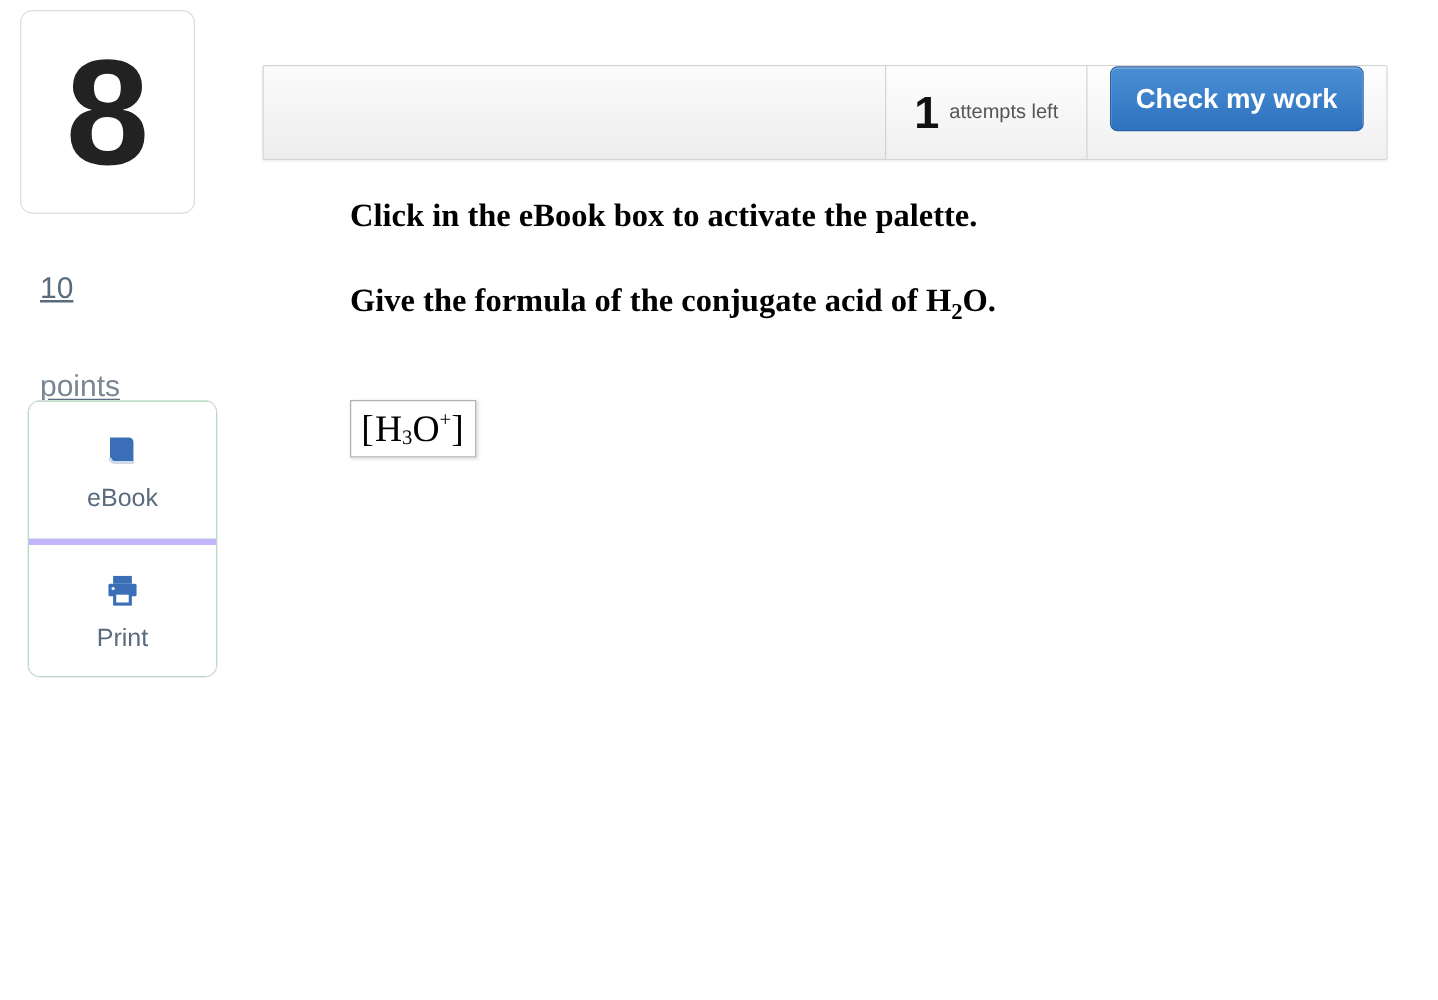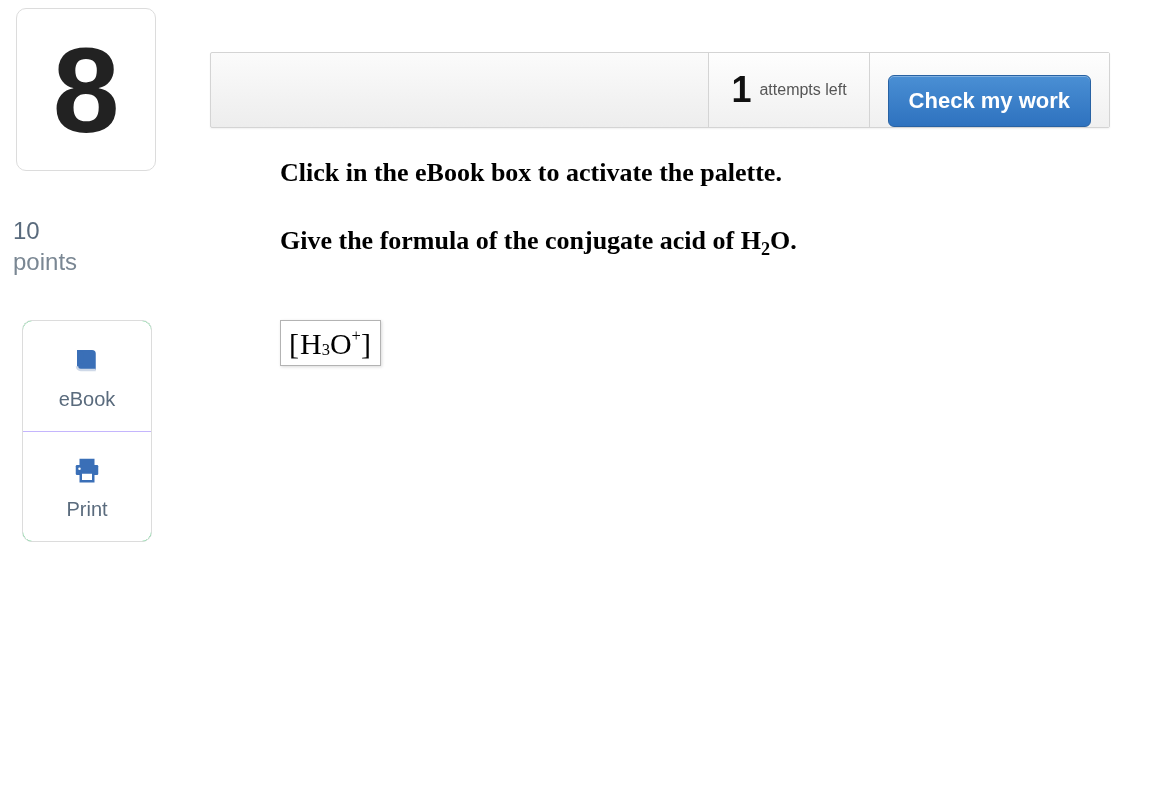--- a/index.html
+++ b/index.html
@@ -27,42 +27,43 @@
   }
   .qnum-card .num {
     font-size: 120px;
     font-weight: 700;
     color: #222;
     line-height: 1;
   }
 
   .points-block {
     position: absolute;
-    left: 13px; top: 215px;
+    left: 32px; top: 215px;
     width: 140px;
     color: #5a6b7d;
     font-size: 24px;
     line-height: 1.3;
+    text-decoration: underline;
   }
   .points-block .p-num { display: block; }
-  .points-block .p-lbl { display: block; color: #7a8793; }
+  .points-block .p-lbl { display: block; color: #7a8793; margin-top: 48px; }
 
   .tool-stack {
     position: absolute;
     left: 22px; top: 320px;
-    width: 130px;
+    width: 152px;
     border: 1px solid #dcdcdc;
     border-radius: 10px;
     overflow: hidden;
     background: #22c55e;
   }
   .tool-item {
     width: 100%;
     height: 110px;
-    border-top: 1px solid #c4b5fd;
+    border-top: 5px solid #c4b5fd;
     display: flex; flex-direction: column;
     align-items: center; justify-content: center;
     gap: 10px;
     color: #5a6b7d;
     font-size: 20px;
     cursor: pointer;
     background: #fff;
   }
   .tool-item:first-child { border-top: none; }
   .tool-item .ico { width: 36px; height: 36px; display:flex; align-items:center; justify-content:center; }
@@ -86,21 +87,21 @@
     border-left: 1px solid #d4d4d4;
     background: linear-gradient(#fefefe, #f0f0f0);
   }
   .attempts-box .big {
     font-size: 36px; font-weight: 700; color: #111;
   }
   .attempts-box .lbl {
     font-size: 16px; color: #555;
   }
   .check-cell {
-    display: flex; align-items: flex-end; justify-content: center;
+    display: flex; align-items: flex-start; justify-content: center;
     padding: 0 18px;
     border-left: 1px solid #d4d4d4;
     background: linear-gradient(#fefefe, #f0f0f0);
   }
   .check-btn {
     background: linear-gradient(#4a8fd4, #2e72bf);
     border: 1px solid #2862a3;
     color: #fff;
     font-weight: 700;
     font-size: 22px;

